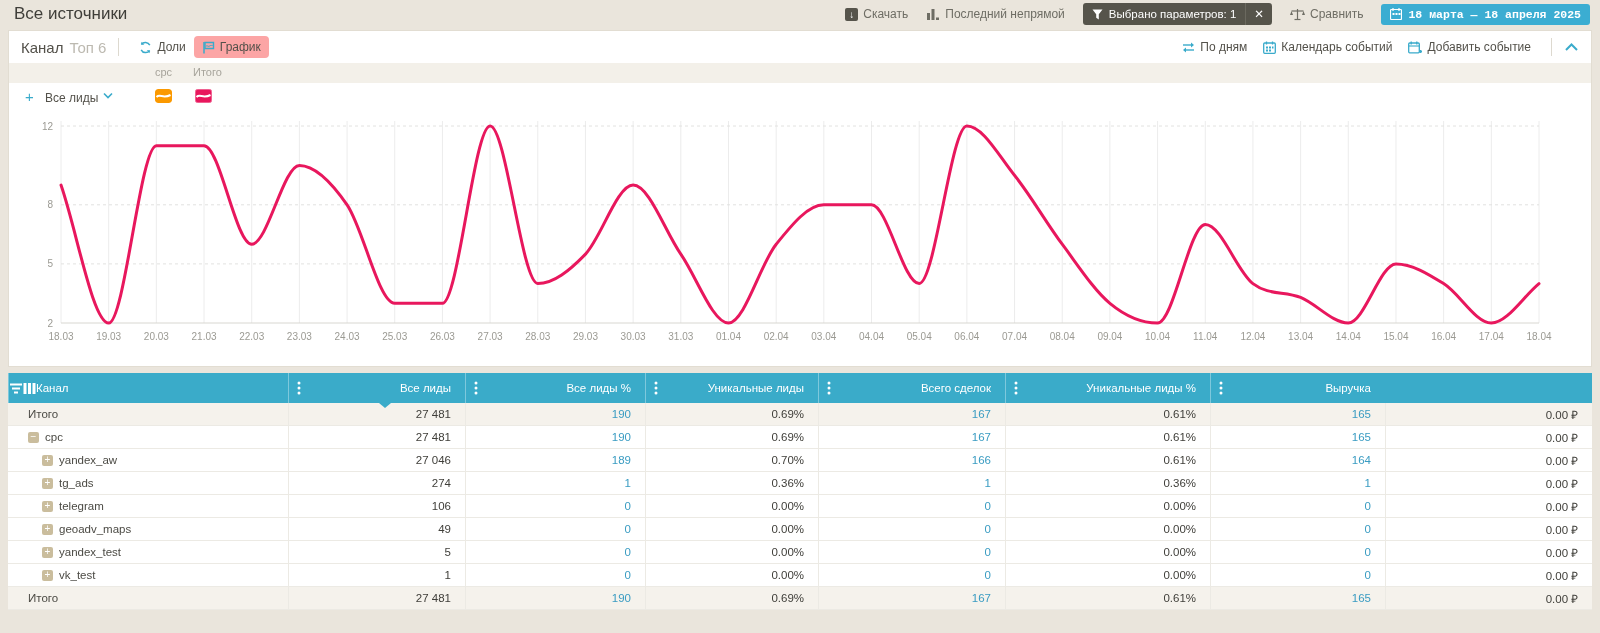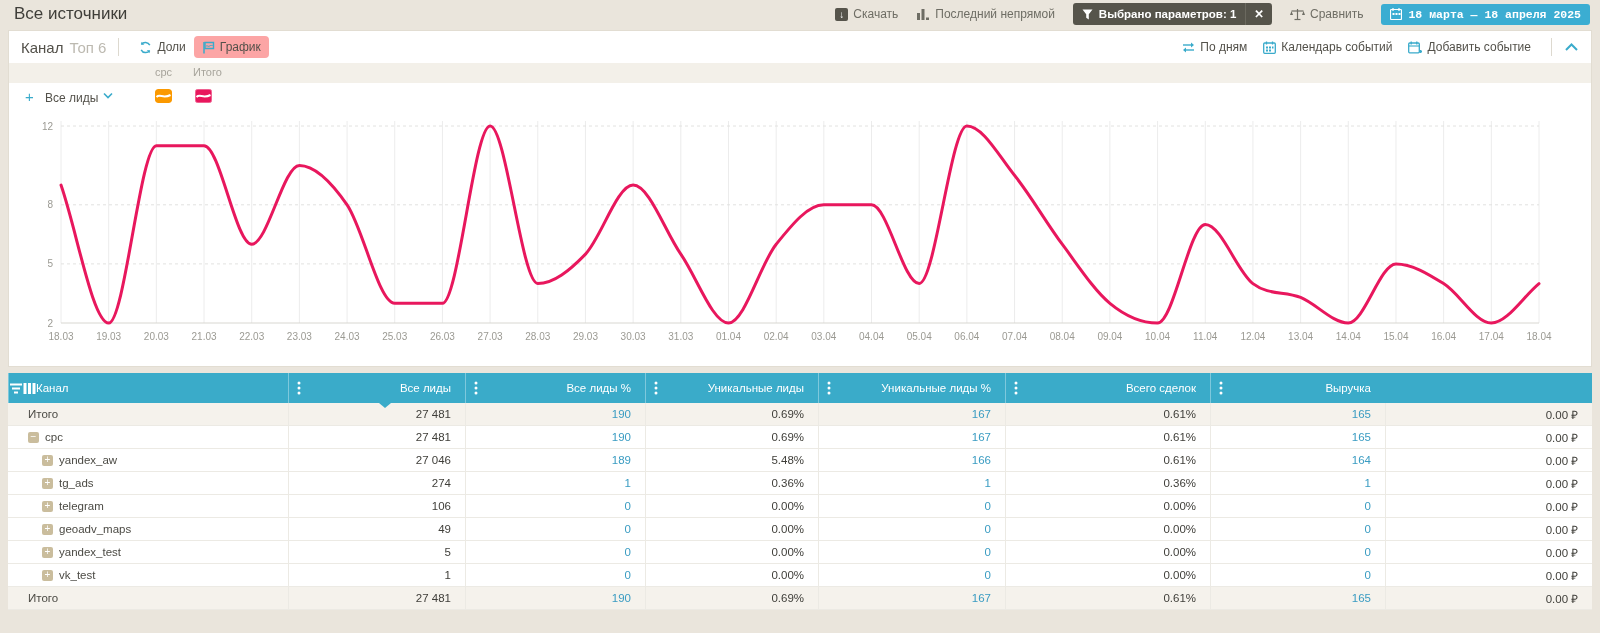--- a/index.html
+++ b/index.html
@@ -9,21 +9,21 @@
     font-family:"Liberation Sans", sans-serif;
     color:#45443f;
     overflow:hidden;
   }
   
   .topbar { height:28px; display:flex; align-items:center; justify-content:space-between; padding:0 10px 0 14px; }
   .page-title { font-size:17px; color:#3f3e39; }
   .topbar-right { display:flex; align-items:center; gap:18px; font-size:12px; color:#6e6d64; }
   .tb-item { display:flex; align-items:center; gap:5px; cursor:pointer; }
   .dark-group { display:flex; border-radius:3px; overflow:hidden; }
-  .dark-btn { background:#56544b; color:#fff; font-weight:bold; font-size:11.5px; padding:4px 9px; display:flex; align-items:center; gap:6px; }
+  .dark-btn { background:#56544b; color:#fff; font-weight:normal; font-size:11.5px; padding:4px 9px; display:flex; align-items:center; gap:6px; }
   .dark-btn.xbtn { border-left:1px solid #6b695f; padding:4px 8px; }
   .date-btn { background:#3badd2; color:#fff; font-weight:bold; font-size:11.5px; padding:4px 9px; border-radius:3px; display:flex; align-items:center; gap:6px;font-family:Liberation Mono, monospace; }
   .dl-ic { width:13px; height:13px; background:#56544b; border-radius:2px; color:#fff; font-size:10px; line-height:13px; text-align:center; display:inline-block; }
   
   .card { background:#fff; margin:0 8px; border:1px solid #e2ddd2; }
   .chart-card { margin-top:2px; }
   
   .card-toolbar { height:32px; display:flex; align-items:center; padding:0 12px; }
   .dim-title { font-size:15px; color:#53514a; }
   .dim-top { font-size:15px; color:#bcb9b0; margin-left:6px; }
@@ -325,29 +325,29 @@
           <circle cx="2" cy="12" r="1.5" fill="#fff"></circle>
         </svg>
         <span class="lbl">Уникальные лиды</span>
       </div>
       <div class="th num">
         <svg class="icon" width="4" height="14" viewBox="0 0 4 14">
           <circle cx="2" cy="2" r="1.5" fill="#fff"></circle>
           <circle cx="2" cy="7" r="1.5" fill="#fff"></circle>
           <circle cx="2" cy="12" r="1.5" fill="#fff"></circle>
         </svg>
+        <span class="lbl">Всего сделок</span>
+      </div>
+      <div class="th num">
+        <svg class="icon" width="4" height="14" viewBox="0 0 4 14">
+          <circle cx="2" cy="2" r="1.5" fill="#fff"></circle>
+          <circle cx="2" cy="7" r="1.5" fill="#fff"></circle>
+          <circle cx="2" cy="12" r="1.5" fill="#fff"></circle>
+        </svg>
         <span class="lbl">Уникальные лиды %</span>
-      </div>
-      <div class="th num">
-        <svg class="icon" width="4" height="14" viewBox="0 0 4 14">
-          <circle cx="2" cy="2" r="1.5" fill="#fff"></circle>
-          <circle cx="2" cy="7" r="1.5" fill="#fff"></circle>
-          <circle cx="2" cy="12" r="1.5" fill="#fff"></circle>
-        </svg>
-        <span class="lbl">Всего сделок</span>
       </div>
       <div class="th num">
         <svg class="icon" width="4" height="14" viewBox="0 0 4 14">
           <circle cx="2" cy="2" r="1.5" fill="#fff"></circle>
           <circle cx="2" cy="7" r="1.5" fill="#fff"></circle>
           <circle cx="2" cy="12" r="1.5" fill="#fff"></circle>
         </svg>
         <span class="lbl">Выручка</span>
       </div>
     </div>
@@ -377,21 +377,21 @@
         <div class="td num link">165</div>
         <div class="td num">0.00 ₽</div>
       </div>
       <div class="trow">
         <div class="td label l2">
           <span class="expicon">+</span>
           <span>yandex_aw</span>
         </div>
         <div class="td num">27 046</div>
         <div class="td num link">189</div>
-        <div class="td num">5.48%</div>
+        <div class="td num">0.70%</div>
         <div class="td num link">166</div>
         <div class="td num">0.61%</div>
         <div class="td num link">164</div>
         <div class="td num">0.00 ₽</div>
       </div>
       <div class="trow">
         <div class="td label l2">
           <span class="expicon">+</span>
           <span>tg_ads</span>
         </div>

